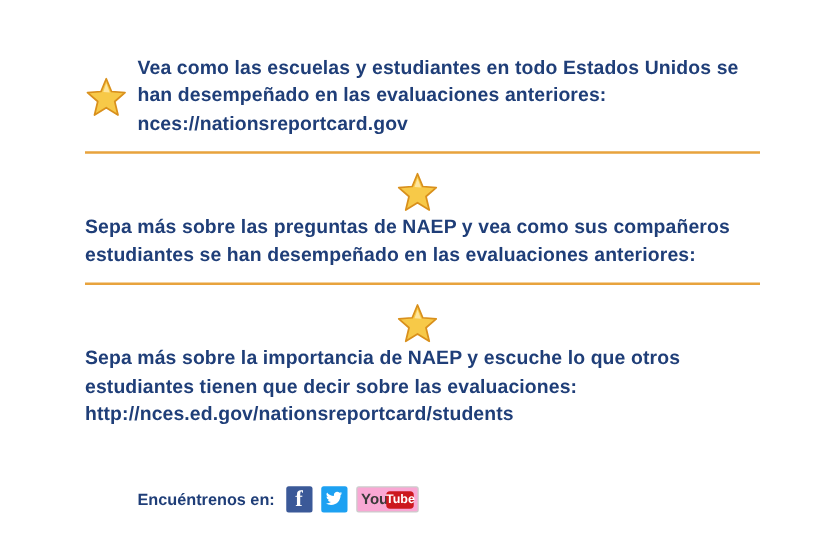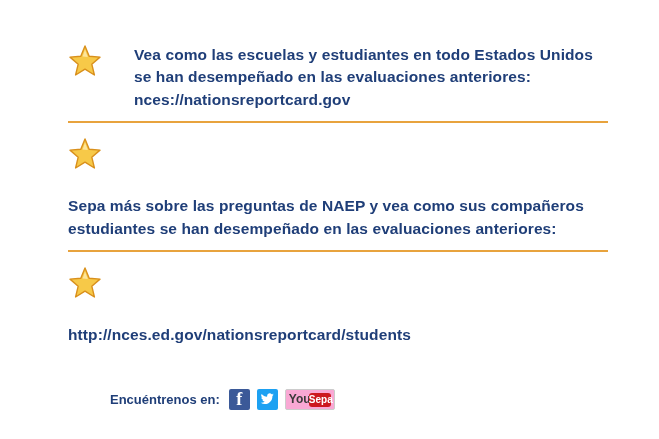--- a/index.html
+++ b/index.html
@@ -21,23 +21,22 @@
     box-sizing: border-box;
   }
   .items {
     position: absolute;
     left: 68px;
     top: 40px;
     width: 540px;
   }
   .item {
     display: flex;
-    align-items: flex-start;
+    align-items: center;
     padding: 4px 0 10px 0;
-    gap: 24px;
   }
   .item + .item {
     border-top: 2px solid #E8A33D;
     padding-top: 14px;
     flex-direction: column;
   }
   .star {
     flex: 0 0 auto;
     width: 34px;
     height: 34px;
@@ -178,35 +177,36 @@
     </div>
 
     <div class="item">
       <span class="star">
         <svg viewBox="0 0 34 34" width="34" height="34" aria-hidden="true">
           <path d="M17 2 L21.2 12.2 L32 13.1 L23.8 20.2 L26.4 31 L17 25.2 L7.6 31 L10.2 20.2 L2 13.1 L12.8 12.2 Z" fill="#F7C948" stroke="#D9901C" stroke-width="1.4" stroke-linejoin="round"></path>
           <path d="M17 5.5 L19.8 13 L14.6 12.6 Z" fill="#FDE8A6" opacity="0.9"></path>
         </svg>
       </span>
       <div class="item-text">
+        <span class="desc">Sepa más sobre la importancia de NAEP y escuche lo que otros estudiantes tienen que decir sobre las evaluaciones:</span>
         <a class="url" href="#">http://nces.ed.gov/nationsreportcard/students</a>
       </div>
     </div>
 
   </div>
 
   <div class="footer">
     <span class="footer-label">Encuéntrenos en:</span>
     <span class="social">
       <a href="#" class="fb"></a>
       <a href="#" class="tw">
         <svg viewBox="0 0 21 21" width="21" height="21" aria-hidden="true">
           <path d="M17 6.4c-.5.2-1 .4-1.6.5.6-.35 1-.9 1.2-1.55-.55.33-1.15.56-1.8.69A2.8 2.8 0 0 0 10 8.1c0 .22.02.43.07.63-2.33-.12-4.4-1.23-5.78-2.93a2.8 2.8 0 0 0 .87 3.74c-.46-.015-.9-.14-1.28-.35v.035a2.8 2.8 0 0 0 2.25 2.74c-.23.06-.48.095-.73.095-.18 0-.35-.018-.52-.05a2.8 2.8 0 0 0 2.62 1.94 5.63 5.63 0 0 1-3.48 1.2c-.23 0-.45-.013-.67-.04a7.94 7.94 0 0 0 4.3 1.26c5.16 0 7.98-4.27 7.98-7.98l-.01-.36A5.7 5.7 0 0 0 17 6.4z" fill="#ffffff" transform="scale(0.95) translate(0.6,-0.6)"></path>
         </svg>
       </a>
       <a href="#" class="yt">
         <span class="yt-text">You</span>
-        <span class="yt-tube">Sepa</span>
+        <span class="yt-tube">Tube</span>
       </a>
     </span>
   </div>
 
 </div>
 
 </body></html>

